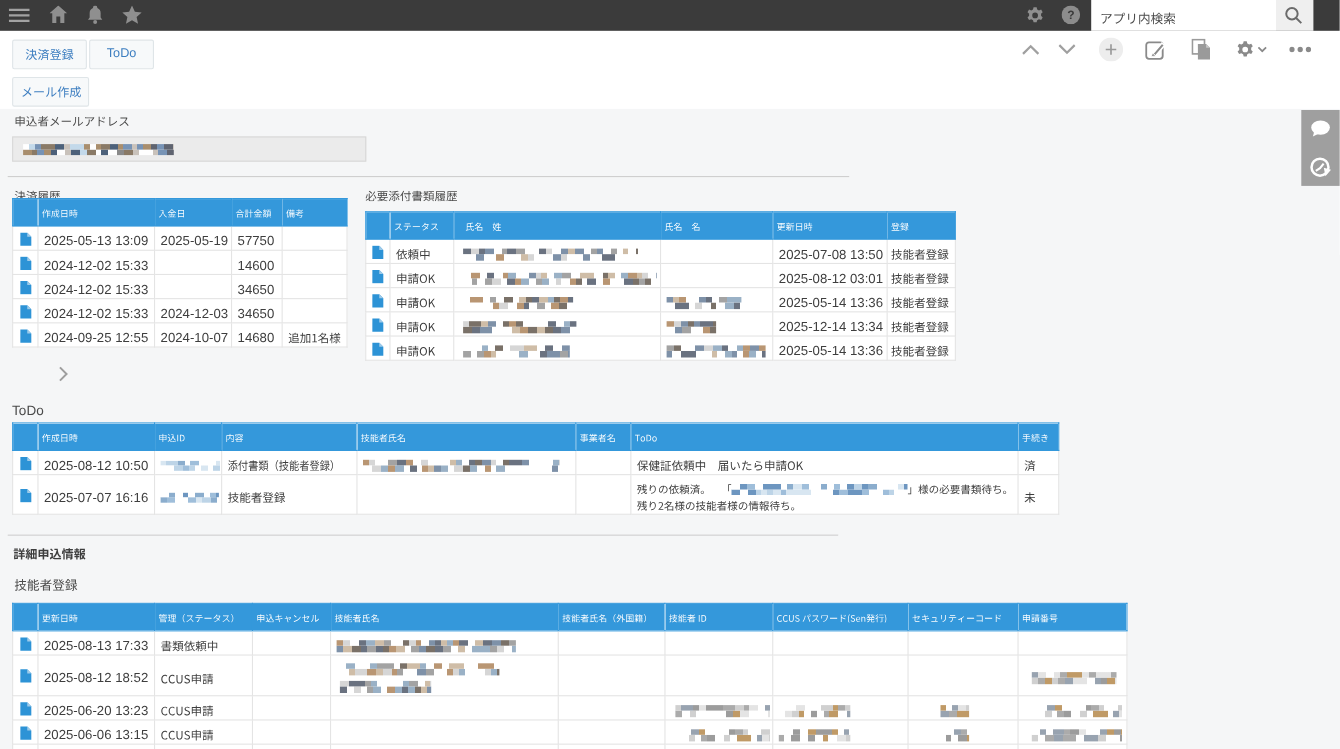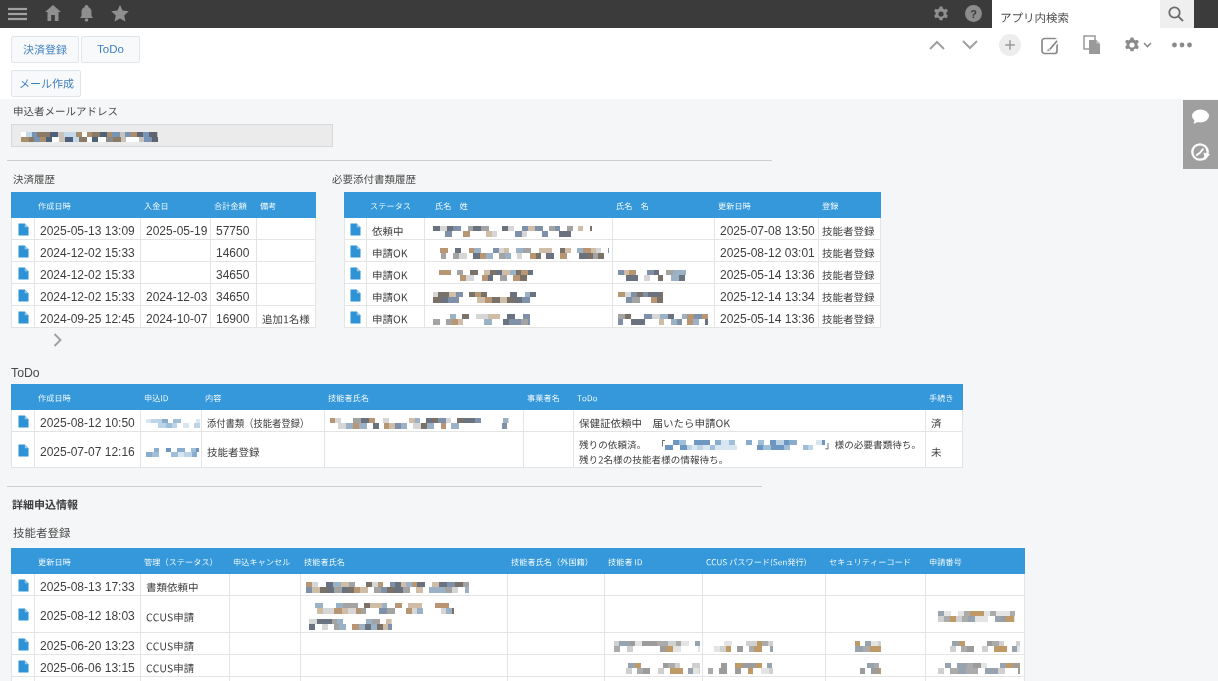--- a/index.html
+++ b/index.html
@@ -270,21 +270,21 @@
           <use href="#q5fc5r" x="0"></use>
           <use href="#q8981r" x="1000"></use>
           <use href="#q6dfbr" x="2000"></use>
           <use href="#q4ed8r" x="3000"></use>
           <use href="#q66f8r" x="4000"></use>
           <use href="#q985er" x="5000"></use>
           <use href="#q5c65r" x="6000"></use>
           <use href="#q6b74r" x="7000"></use>
         </g>
       </svg></div>
-    <table style="left:11px;top:192px;width:304px">
+    <table style="left:11px;top:180px;width:304px">
       <colgroup>
         <col width="23">
         <col width="106">
         <col width="70">
         <col width="46">
         <col width="59">
       </colgroup>
       <thead>
         <tr>
           <th class="ic"></th>
@@ -358,39 +358,39 @@
           <td>2024-12-02 15:33</td>
           <td>2024-12-03</td>
           <td>34650</td>
           <td></td>
         </tr>
         <tr>
           <td class="ic"><svg width="11" height="13" viewBox="0 0 11 13" style="vertical-align:middle">
               <path d="M0.5 0.5 H6.8 L10.5 4.2 V12.5 H0.5 Z" fill="#2d93d6"></path>
               <path d="M6.8 0.5 L10.5 4.2 H6.8 Z" fill="#9fcbe9"></path>
             </svg></td>
-          <td>2024-09-25 12:45</td>
+          <td>2024-09-25 12:55</td>
           <td>2024-10-07</td>
-          <td>16900</td>
+          <td>14680</td>
           <td><svg class="jr" width="47.8" height="10.5" viewBox="0 0 4555 1000" preserveAspectRatio="none">
               <g fill="#3e3e3e" transform="translate(0,880) scale(1,-1)">
                 <use href="#q8ffdr" x="0"></use>
                 <use href="#q52a0r" x="1000"></use>
                 <use href="#q31r" x="2000"></use>
                 <use href="#q540dr" x="2555"></use>
                 <use href="#q69d8r" x="3555"></use>
               </g>
             </svg></td>
         </tr>
       </tbody>
     </table>
     <svg class="ab" style="left:53px;top:333px" width="9" height="14" viewBox="0 0 9 14">
       <path d="M1.5 1 L7.5 7 L1.5 13" fill="none" stroke="#9e9e9e" stroke-width="1.8"></path>
     </svg>
-    <table style="left:344px;top:192px;width:536px">
+    <table style="left:332px;top:192px;width:536px">
       <colgroup>
         <col width="22">
         <col width="58">
         <col width="188">
         <col width="102">
         <col width="104">
         <col width="62">
       </colgroup>
       <thead>
         <tr>
@@ -684,21 +684,21 @@
               <g fill="#3e3e3e" transform="translate(0,880) scale(1,-1)">
                 <use href="#q6e08r" x="0"></use>
               </g>
             </svg></td>
         </tr>
         <tr style="height:36px">
           <td class="ic"><svg width="11" height="13" viewBox="0 0 11 13" style="vertical-align:middle">
               <path d="M0.5 0.5 H6.8 L10.5 4.2 V12.5 H0.5 Z" fill="#2d93d6"></path>
               <path d="M6.8 0.5 L10.5 4.2 H6.8 Z" fill="#9fcbe9"></path>
             </svg></td>
-          <td>2025-07-07 12:16</td>
+          <td>2025-07-07 16:16</td>
           <td><i class="mz" style="width:53px;height:9px;background-image:linear-gradient(90deg,#fff 0px 8px,#8badcd 8px 13px,#fff 13px 20px,#6d96c0 20px 25px,#fff 25px 31px,#8badcd 31px 39px,#fff 39px 45px,#9fbeda 45px 50px,#6d96c0 50px 55px),linear-gradient(90deg,#8badcd 0px 6px,#9fbeda 6px 13px,#fff 13px 19px,#fff 19px 25px,#9fbeda 25px 32px,#d8e6f1 32px 38px,#bdd4e7 38px 46px,#8badcd 46px 51px,#fff 51px 58px);background-size:100% 4px,100% 5px;background-position:0 0,0 4px;background-repeat:no-repeat"></i></td>
           <td><svg class="jr" width="52.5" height="10.5" viewBox="0 0 5000 1000" preserveAspectRatio="none">
               <g fill="#3e3e3e" transform="translate(0,880) scale(1,-1)">
                 <use href="#q6280r" x="0"></use>
                 <use href="#q80fdr" x="1000"></use>
                 <use href="#q8005r" x="2000"></use>
                 <use href="#q767br" x="3000"></use>
                 <use href="#q9332r" x="4000"></use>
               </g>
             </svg></td>
@@ -925,21 +925,21 @@
           <td></td>
           <td></td>
           <td></td>
           <td></td>
         </tr>
         <tr style="height:36px">
           <td class="ic"><svg width="11" height="13" viewBox="0 0 11 13" style="vertical-align:middle">
               <path d="M0.5 0.5 H6.8 L10.5 4.2 V12.5 H0.5 Z" fill="#2d93d6"></path>
               <path d="M6.8 0.5 L10.5 4.2 H6.8 Z" fill="#9fcbe9"></path>
             </svg></td>
-          <td>2025-08-12 18:03</td>
+          <td>2025-08-12 18:52</td>
           <td><svg class="jr" width="48.2" height="10.5" viewBox="0 0 4593 1000" preserveAspectRatio="none">
               <g fill="#3e3e3e" transform="translate(0,880) scale(1,-1)">
                 <use href="#q43r" x="0"></use>
                 <use href="#q43r" x="638"></use>
                 <use href="#q55r" x="1276"></use>
                 <use href="#q53r" x="1997"></use>
                 <use href="#q7533r" x="2593"></use>
                 <use href="#q8acbr" x="3593"></use>
               </g>
             </svg></td>

